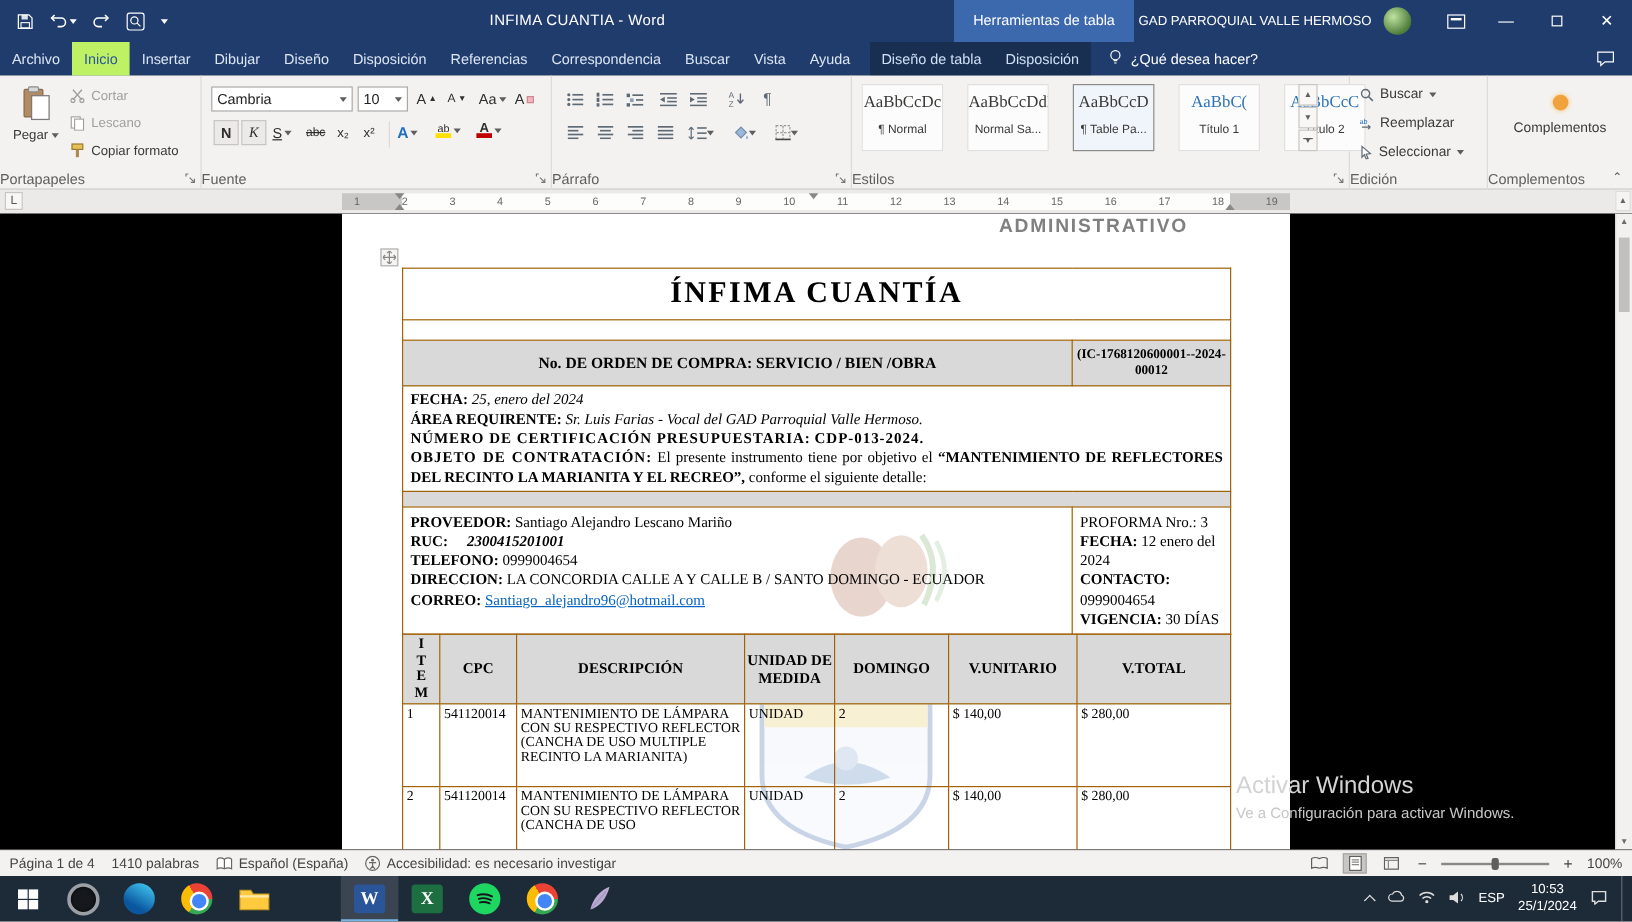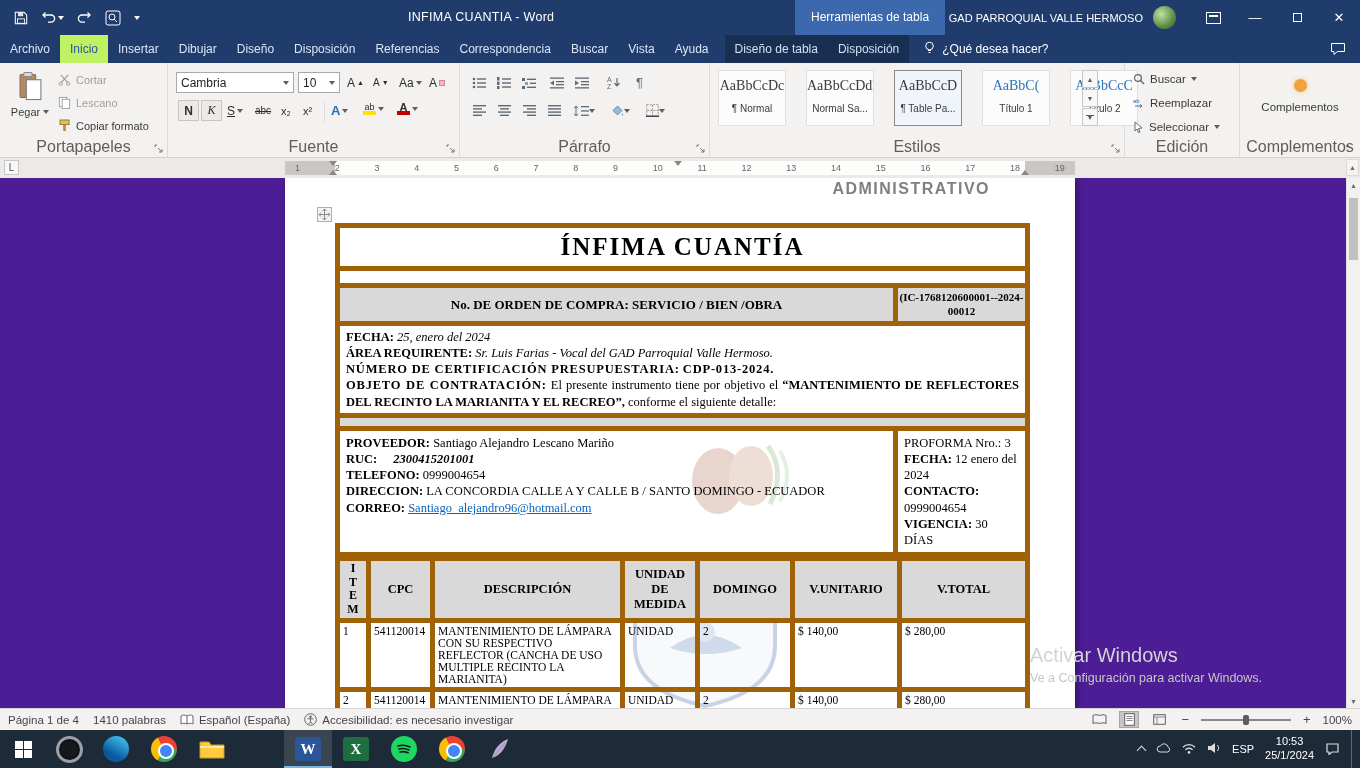--- a/index.html
+++ b/index.html
@@ -29,21 +29,21 @@
 .ctx-tabs{display:flex;background:#182f52;margin-left:6px}
 .ctx-tabs .tab{color:#cfe0f5}
 .tellme{display:flex;align-items:center;gap:6px;margin-left:14px;color:#fff;white-space:nowrap}
 .tabrow .bubble{margin-left:auto;margin-right:14px;display:flex;align-items:center}
 
 
 .ribbon{position:relative;height:95px;background:#f3f2f1;border-bottom:1px solid #d0cecf;color:#3b3a39}
 .grp{position:absolute;top:0;height:95px;border-right:1px solid #dddbd9}
 #g-clip{left:0;width:168px}#g-font{left:168px;width:292px}#g-par{left:460px;width:250px}
 #g-sty{left:710px;width:415px}#g-edi{left:1125px;width:115px}#g-add{left:1240px;width:120px;border-right:none}
-.grp-label{position:absolute;bottom:2px;left:0;right:0;text-align:center;font-size:16px;color:#605e5c}
+.grp-label{position:absolute;bottom:2px;left:0;right:0;text-align:left;font-size:12px;color:#605e5c}
 .launcher{position:absolute;right:3px;bottom:4px}
 .paste{position:absolute;left:7px;top:8px;width:46px;text-align:center;font-size:11px}
 .paste .pl{margin-top:3px;display:flex;align-items:center;justify-content:center;gap:3px}
 .sc{position:absolute;left:58px;display:flex;align-items:center;gap:5px;font-size:11px;white-space:nowrap}
 .dis{color:#a19f9d}
 .combo{position:absolute;height:21px;background:#fff;border:1px solid #aba9a7;display:flex;align-items:center;justify-content:space-between;padding:0 4px;font-size:12px;color:#222}
 .combo .chev{color:#5f5e5c}
 .fbtn{position:absolute;height:21px;display:flex;align-items:center;justify-content:center;gap:2px;font-size:12px;color:#2f2e2d;padding:0 3px}
 .tglbox{border:1px solid #c8c6c4;background:#eceae8}
 .sep-v{position:absolute;width:1px;background:#dddbd9;top:38px;height:22px}
@@ -69,28 +69,28 @@
 .tabsel{position:absolute;left:4px;top:2px;width:15px;height:15px;background:#f8f7f6;border:1px solid #c8c6c4;font-size:10px;color:#555;text-align:center;line-height:14px}
 .ruler{position:absolute;left:285px;top:3px;width:790px;height:14px;background:#c9c7c5}
 .ruler-white{position:absolute;left:50px;right:50px;top:0;bottom:0;background:#fdfdfc}
 .ruler-nums{position:absolute;left:10px;right:10px;top:0;bottom:0;display:flex;justify-content:space-between;align-items:center;font-size:9px;color:#666}
 .mk{position:absolute;width:0;height:0}
 .mk.dn{border-left:4px solid transparent;border-right:4px solid transparent;border-top:5px solid #8a8886;top:0}
 .mk.up{border-left:4px solid transparent;border-right:4px solid transparent;border-bottom:5px solid #8a8886;bottom:0}
 .rsb{position:absolute;right:1px;top:1px;width:13px;height:17px;background:#f5f4f3;border:1px solid #dddbd9;font-size:7px;color:#666;text-align:center;line-height:15px}
 
 
-.docarea{position:relative;height:530px;background:#4c1d95;overflow:hidden}
+.docarea{position:relative;height:530px;background:#000000;overflow:hidden}
 .page{position:absolute;left:285px;top:0;width:790px;height:530px;background:#fff;box-shadow:2px 2px 6px rgba(0,0,0,.35);overflow:hidden}
 .hdr-note{position:absolute;right:85px;top:2px;font-size:16px;font-weight:bold;color:#808080;letter-spacing:1.5px;z-index:3}
 .movehandle{position:absolute;left:32px;top:29px;width:15px;height:15px;border:1px solid #b0aeac;background:#f5f4f3;display:flex;align-items:center;justify-content:center;z-index:3}
 .wm{position:absolute;z-index:1}
 .doc-tables{position:absolute;left:50px;top:45px;width:690px;z-index:2;font-family:"Liberation Serif","DejaVu Serif",serif;color:#000}
 table.mt{border-collapse:collapse;width:690px;table-layout:fixed}
-table.mt td,table.mt th{border:5px solid #a16207}
+table.mt td,table.mt th{border:1px solid #a16207}
 .title-cell{height:43px;text-align:center;font-size:25px;font-weight:bold;letter-spacing:2px}
 .gap-cell{height:17px}
 .order-cell{height:38px;background:#d9d9d9;text-align:center;font-weight:bold;font-size:13px;vertical-align:middle}
 .code-cell{background:#d9d9d9;text-align:center;font-weight:bold;font-size:11px;line-height:1.25;vertical-align:middle;padding:1px}
 .details-cell{padding:3px 6px;font-size:12.5px;line-height:1.29;vertical-align:top}
 .details-cell .lbl{font-weight:bold}
 .details-cell .it{font-style:italic}
 .details-cell .spc{letter-spacing:.8px}
 .fld.just{text-align:justify}
 .sep-cell{height:13px;background:#d9d9d9}

